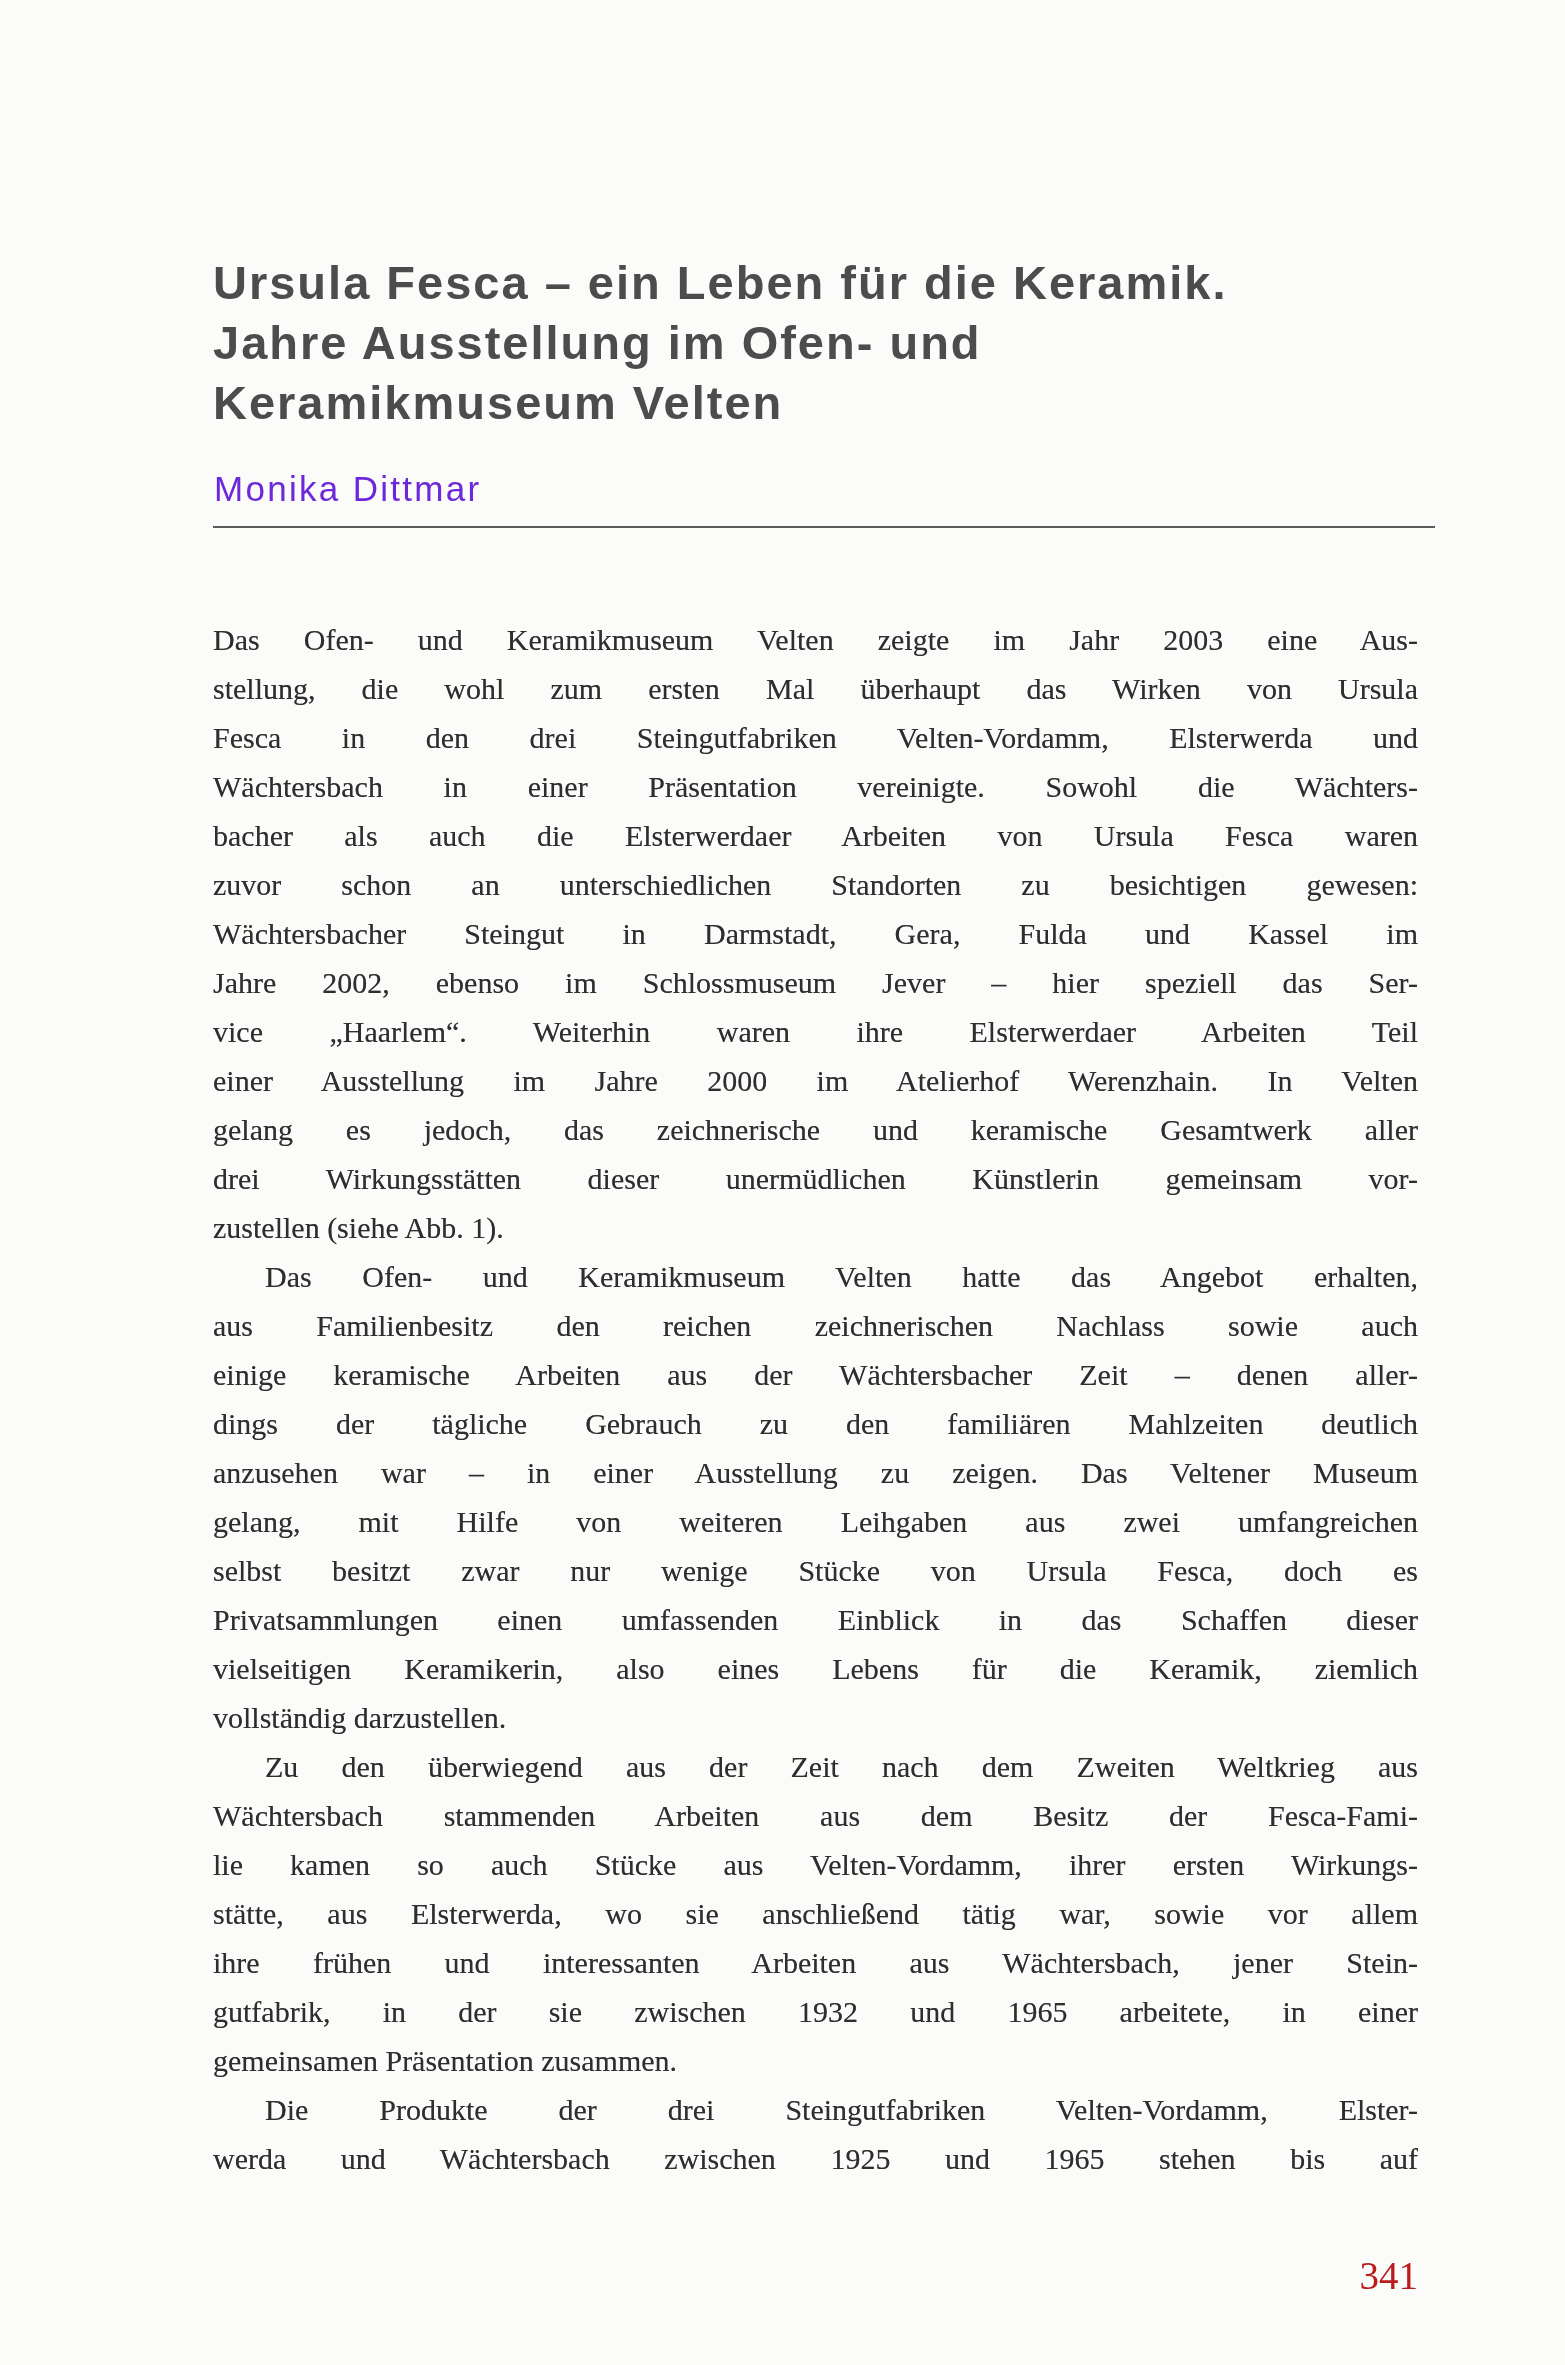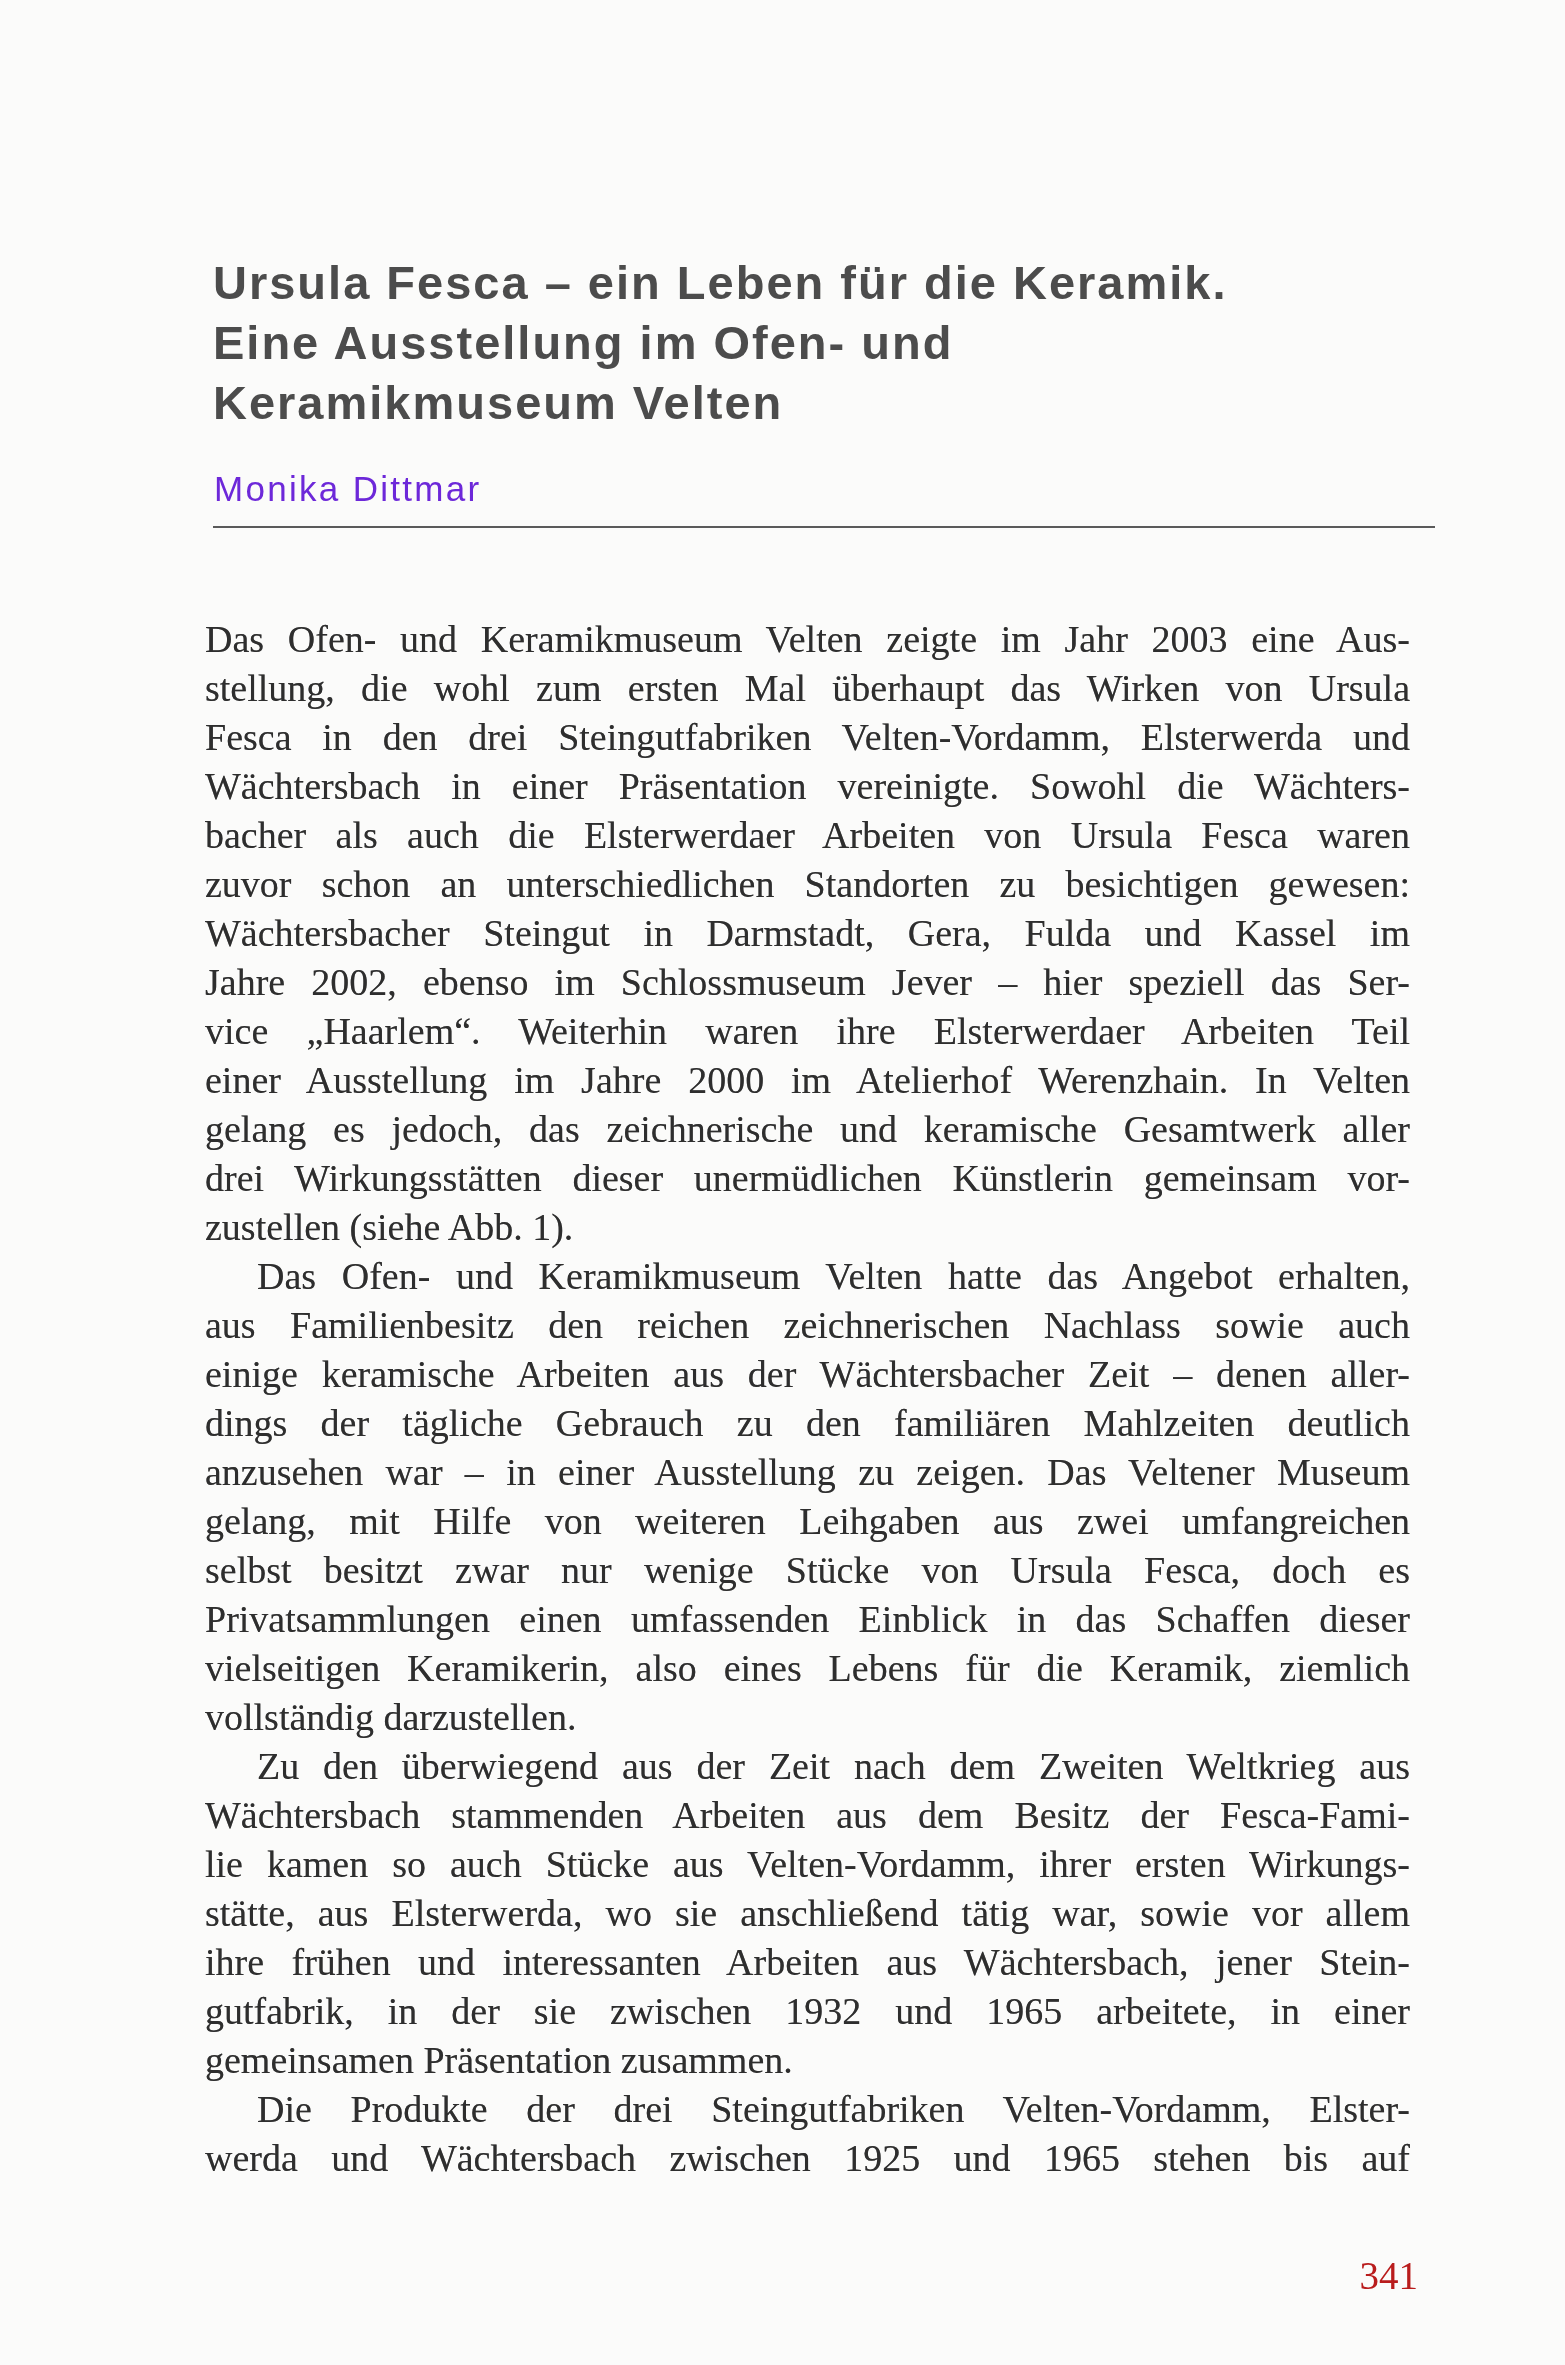--- a/index.html
+++ b/index.html
@@ -46,24 +46,24 @@
     top: 526px;
     width: 1222px;
     height: 2.3px;
     background: #5a5a5a;
     border: none;
     margin: 0;
     padding: 0;
   }
   .body-text {
     position: absolute;
-    left: 205px;
+    left: 213px;
     top: 615px;
     width: 1205px;
-    font-size: 38px;
+    font-size: 30px;
     line-height: 49px;
     text-shadow: 0 0 0.5px rgba(46,46,46,0.55);
   }
   .line {
     text-align: justify;
     text-align-last: justify;
     text-justify: inter-word;
   }
   .line.last {
     text-align-last: left;
@@ -82,21 +82,21 @@
     color: #b91c1c;
   }
 </style>
 </head>
 <body>
 
 <div class="page">
 
   <h1 class="title">
     <div>Ursula Fesca – ein Leben für die Keramik.</div>
-    <div>Eine Ausstellung im Ofen- und</div>
+    <div>Jahre Ausstellung im Ofen- und</div>
     <div>Keramikmuseum Velten</div>
   </h1>
 
   <div class="author">Monika Dittmar</div>
 
   <div class="rule"></div>
 
   <div class="body-text" id="body-text">
       <div class="line">Das Ofen- und Keramikmuseum Velten zeigte im Jahr 2003 eine Aus-</div>
       <div class="line">stellung, die wohl zum ersten Mal überhaupt das Wirken von Ursula</div>

